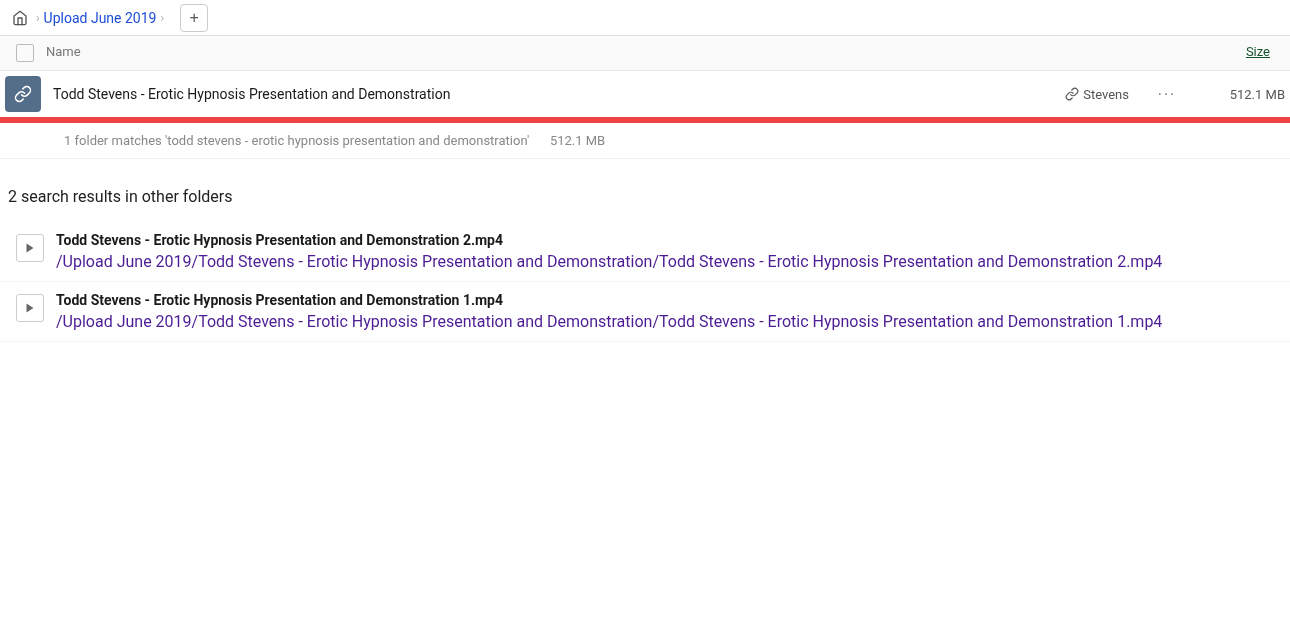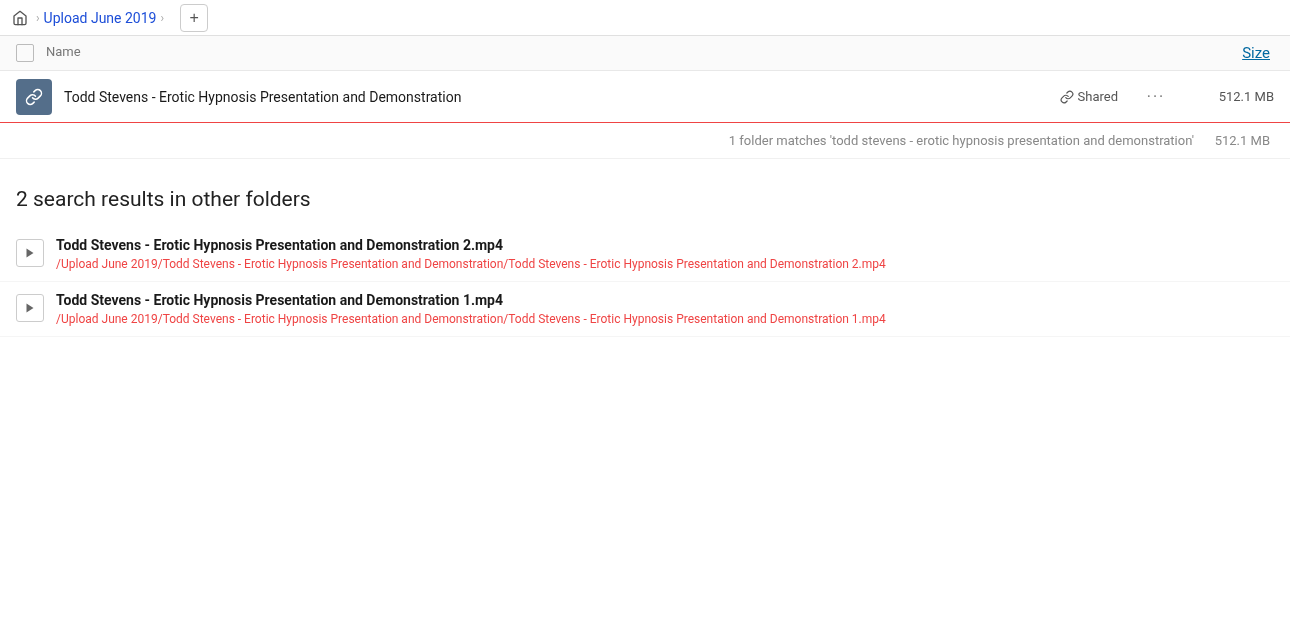--- a/index.html
+++ b/index.html
@@ -67,33 +67,33 @@
       border-radius: 2px;
       margin-right: 12px;
       flex-shrink: 0;
     }
     .col-name {
       flex: 1;
       font-size: 13px;
       color: #777;
     }
     .col-size {
-      font-size: 15px;
-      color: #0369a1;
+      font-size: 13px;
+      color: #14532d;
       margin-right: 4px;
       text-decoration: underline;
     }
 
     
     .folder-row {
       display: flex;
       align-items: center;
-      padding: 0 16px;
+      padding: 0 5px;
       height: 52px;
-      border-bottom: 1px solid #ef4444;
+      border-bottom: 6px solid #ef4444;
       background: #fff;
       cursor: pointer;
     }
     .folder-icon {
       width: 36px;
       height: 36px;
       background: #546e8a;
       border-radius: 4px;
       display: flex;
       align-items: center;
@@ -136,34 +136,34 @@
       text-align: right;
     }
 
     
     .match-summary {
       padding: 10px 16px 10px 64px;
       font-size: 13px;
       color: #888;
       border-bottom: 1px solid #f0f0f0;
       display: flex;
-      justify-content: flex-end;
+      justify-content: flex-start;
     }
     .match-summary-size {
       font-size: 13px;
       color: #888;
       min-width: 80px;
       text-align: right;
       padding-right: 4px;
     }
 
     
     .other-folders-header {
-      padding: 28px 16px 16px 16px;
-      font-size: 21px;
+      padding: 28px 16px 16px 8px;
+      font-size: 16px;
       font-weight: 400;
       color: #222;
     }
 
     
     .file-item {
       display: flex;
       align-items: flex-start;
       padding: 10px 16px;
       border-bottom: 1px solid #f5f5f5;
@@ -185,22 +185,22 @@
     .file-info {
       flex: 1;
     }
     .file-name {
       font-size: 14px;
       color: #1a1a1a;
       margin-bottom: 4px;
       font-weight: bold;
     }
     .file-path {
-      font-size: 12px;
-      color: #ef4444;
+      font-size: 16px;
+      color: #4c1d95;
     }
   </style>
 </head>
 <body>
 
 <div class="topbar">
   <div class="home-icon">
     <svg width="16" height="16" viewBox="0 0 24 24" fill="none" stroke="currentColor" stroke-width="2" stroke-linecap="round" stroke-linejoin="round">
       <path d="M3 9l9-7 9 7v11a2 2 0 0 1-2 2H5a2 2 0 0 1-2-2z"></path>
       <polyline points="9 22 9 12 15 12 15 22"></polyline>
@@ -224,21 +224,21 @@
       <path d="M10 13a5 5 0 0 0 7.54.54l3-3a5 5 0 0 0-7.07-7.07l-1.72 1.71"></path>
       <path d="M14 11a5 5 0 0 0-7.54-.54l-3 3a5 5 0 0 0 7.07 7.07l1.71-1.71"></path>
     </svg>
   </div>
   <span class="folder-name">Todd Stevens - Erotic Hypnosis Presentation and Demonstration</span>
   <div class="shared-badge">
     <svg width="14" height="14" viewBox="0 0 24 24" fill="none" stroke="currentColor" stroke-width="2" stroke-linecap="round" stroke-linejoin="round">
       <path d="M10 13a5 5 0 0 0 7.54.54l3-3a5 5 0 0 0-7.07-7.07l-1.72 1.71"></path>
       <path d="M14 11a5 5 0 0 0-7.54-.54l-3 3a5 5 0 0 0 7.07 7.07l1.71-1.71"></path>
     </svg>
-    <span>Shared</span>
+    <span>Stevens</span>
   </div>
   <div class="more-icon">···</div>
   <span class="folder-size">512.1 MB</span>
 </div>
 
 <div class="match-summary">
   <span>1 folder matches 'todd stevens - erotic hypnosis presentation and demonstration'</span>
   <span class="match-summary-size">512.1 MB</span>
 </div>
 

